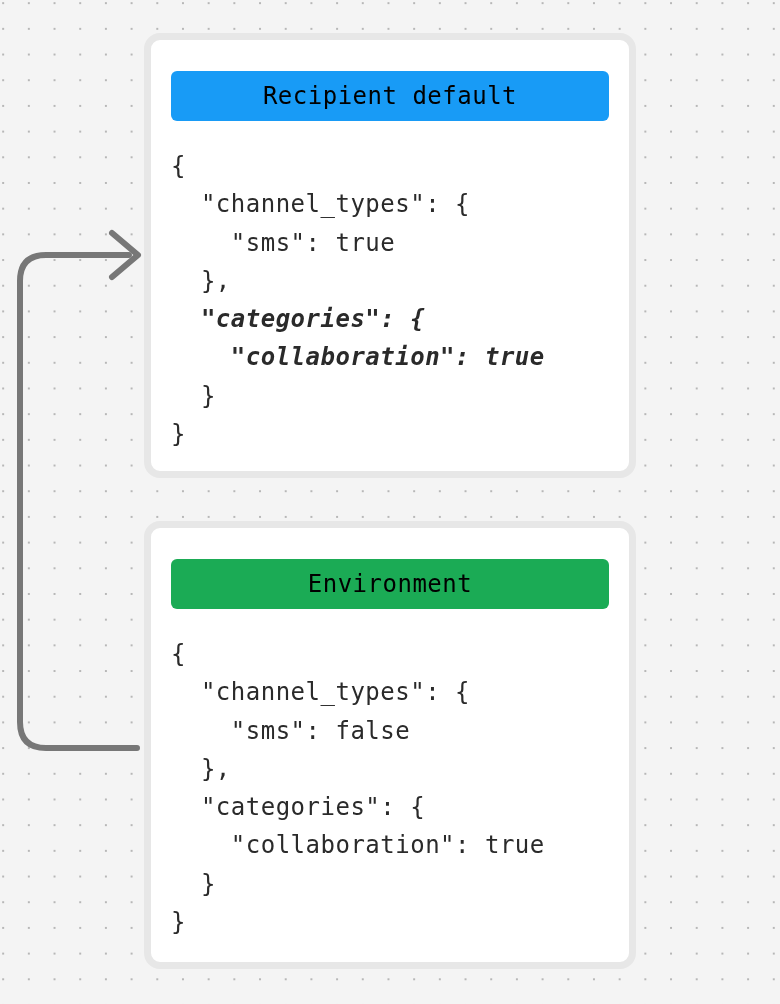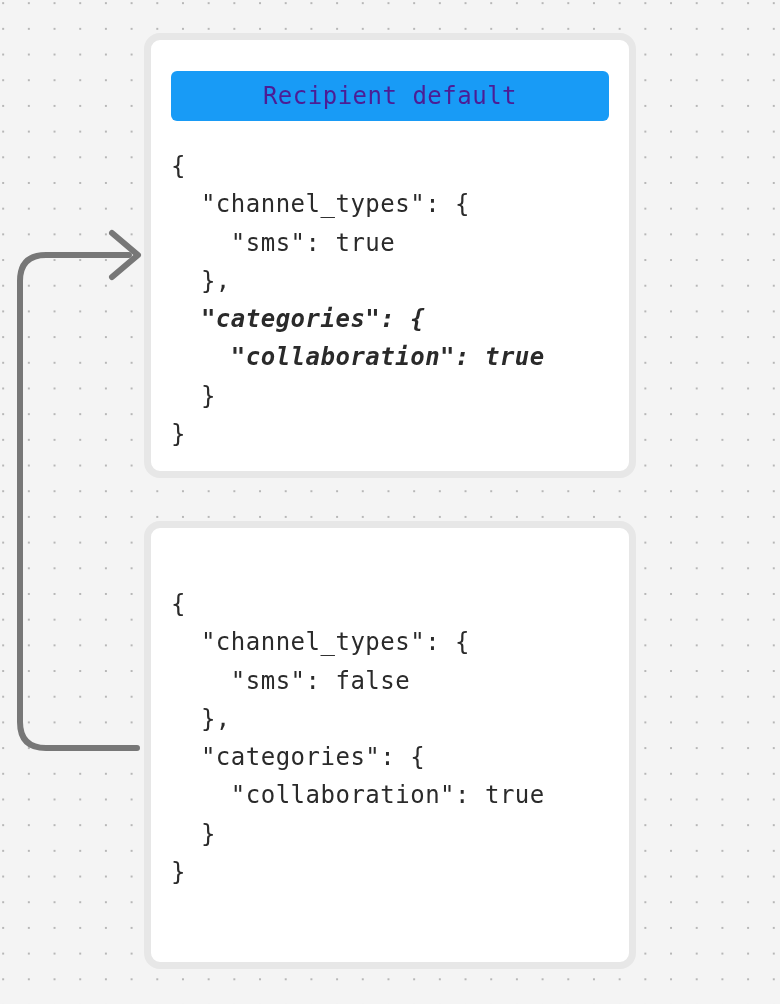--- a/index.html
+++ b/index.html
@@ -34,21 +34,21 @@
   }
   .card-top    { top: 33px;  height: 445px; }
   .card-bottom { top: 521px; height: 448px; }
 
   .card-header {
     height: 50px;
     border-radius: 6px;
     display: flex;
     align-items: center;
     justify-content: center;
-    color: #4c1d95;
+    color: #000000;
     font-size: 24px;
     letter-spacing: 0.5px;
     white-space: nowrap;
   }
 
   .code-block {
     margin-top: 26px;
     font-size: 24px;
     line-height: 38.3px;
     letter-spacing: 0.5px;
@@ -68,14 +68,15 @@
   <path d="M 137 748 H 46 Q 20 748 20 722 V 281 Q 20 255 46 255 H 129" fill="none" stroke="#777777" stroke-width="6" stroke-linecap="round" stroke-linejoin="round"></path>
   <path d="M 112 233 L 138 255 L 112 277" fill="none" stroke="#777777" stroke-width="6" stroke-linecap="round" stroke-linejoin="round"></path>
 </svg>
 
 <div class="card card-top">
   <div class="card-header" style="background: rgb(24, 155, 246);">Recipient default</div>
   <div class="code-block"><div class="code-line">{</div><div class="code-line">  "channel_types": {</div><div class="code-line">    "sms": true</div><div class="code-line">  },</div><div class="code-line emphasis">  "categories": {</div><div class="code-line emphasis">    "collaboration": true</div><div class="code-line">  }</div><div class="code-line">}</div></div>
 </div>
 
 <div class="card card-bottom">
+  <div class="card-header" style="background: rgb(27, 171, 85);">Environment</div>
   <div class="code-block"><div class="code-line">{</div><div class="code-line">  "channel_types": {</div><div class="code-line">    "sms": false</div><div class="code-line">  },</div><div class="code-line">  "categories": {</div><div class="code-line">    "collaboration": true</div><div class="code-line">  }</div><div class="code-line">}</div></div>
 </div>
 
 </body></html>

